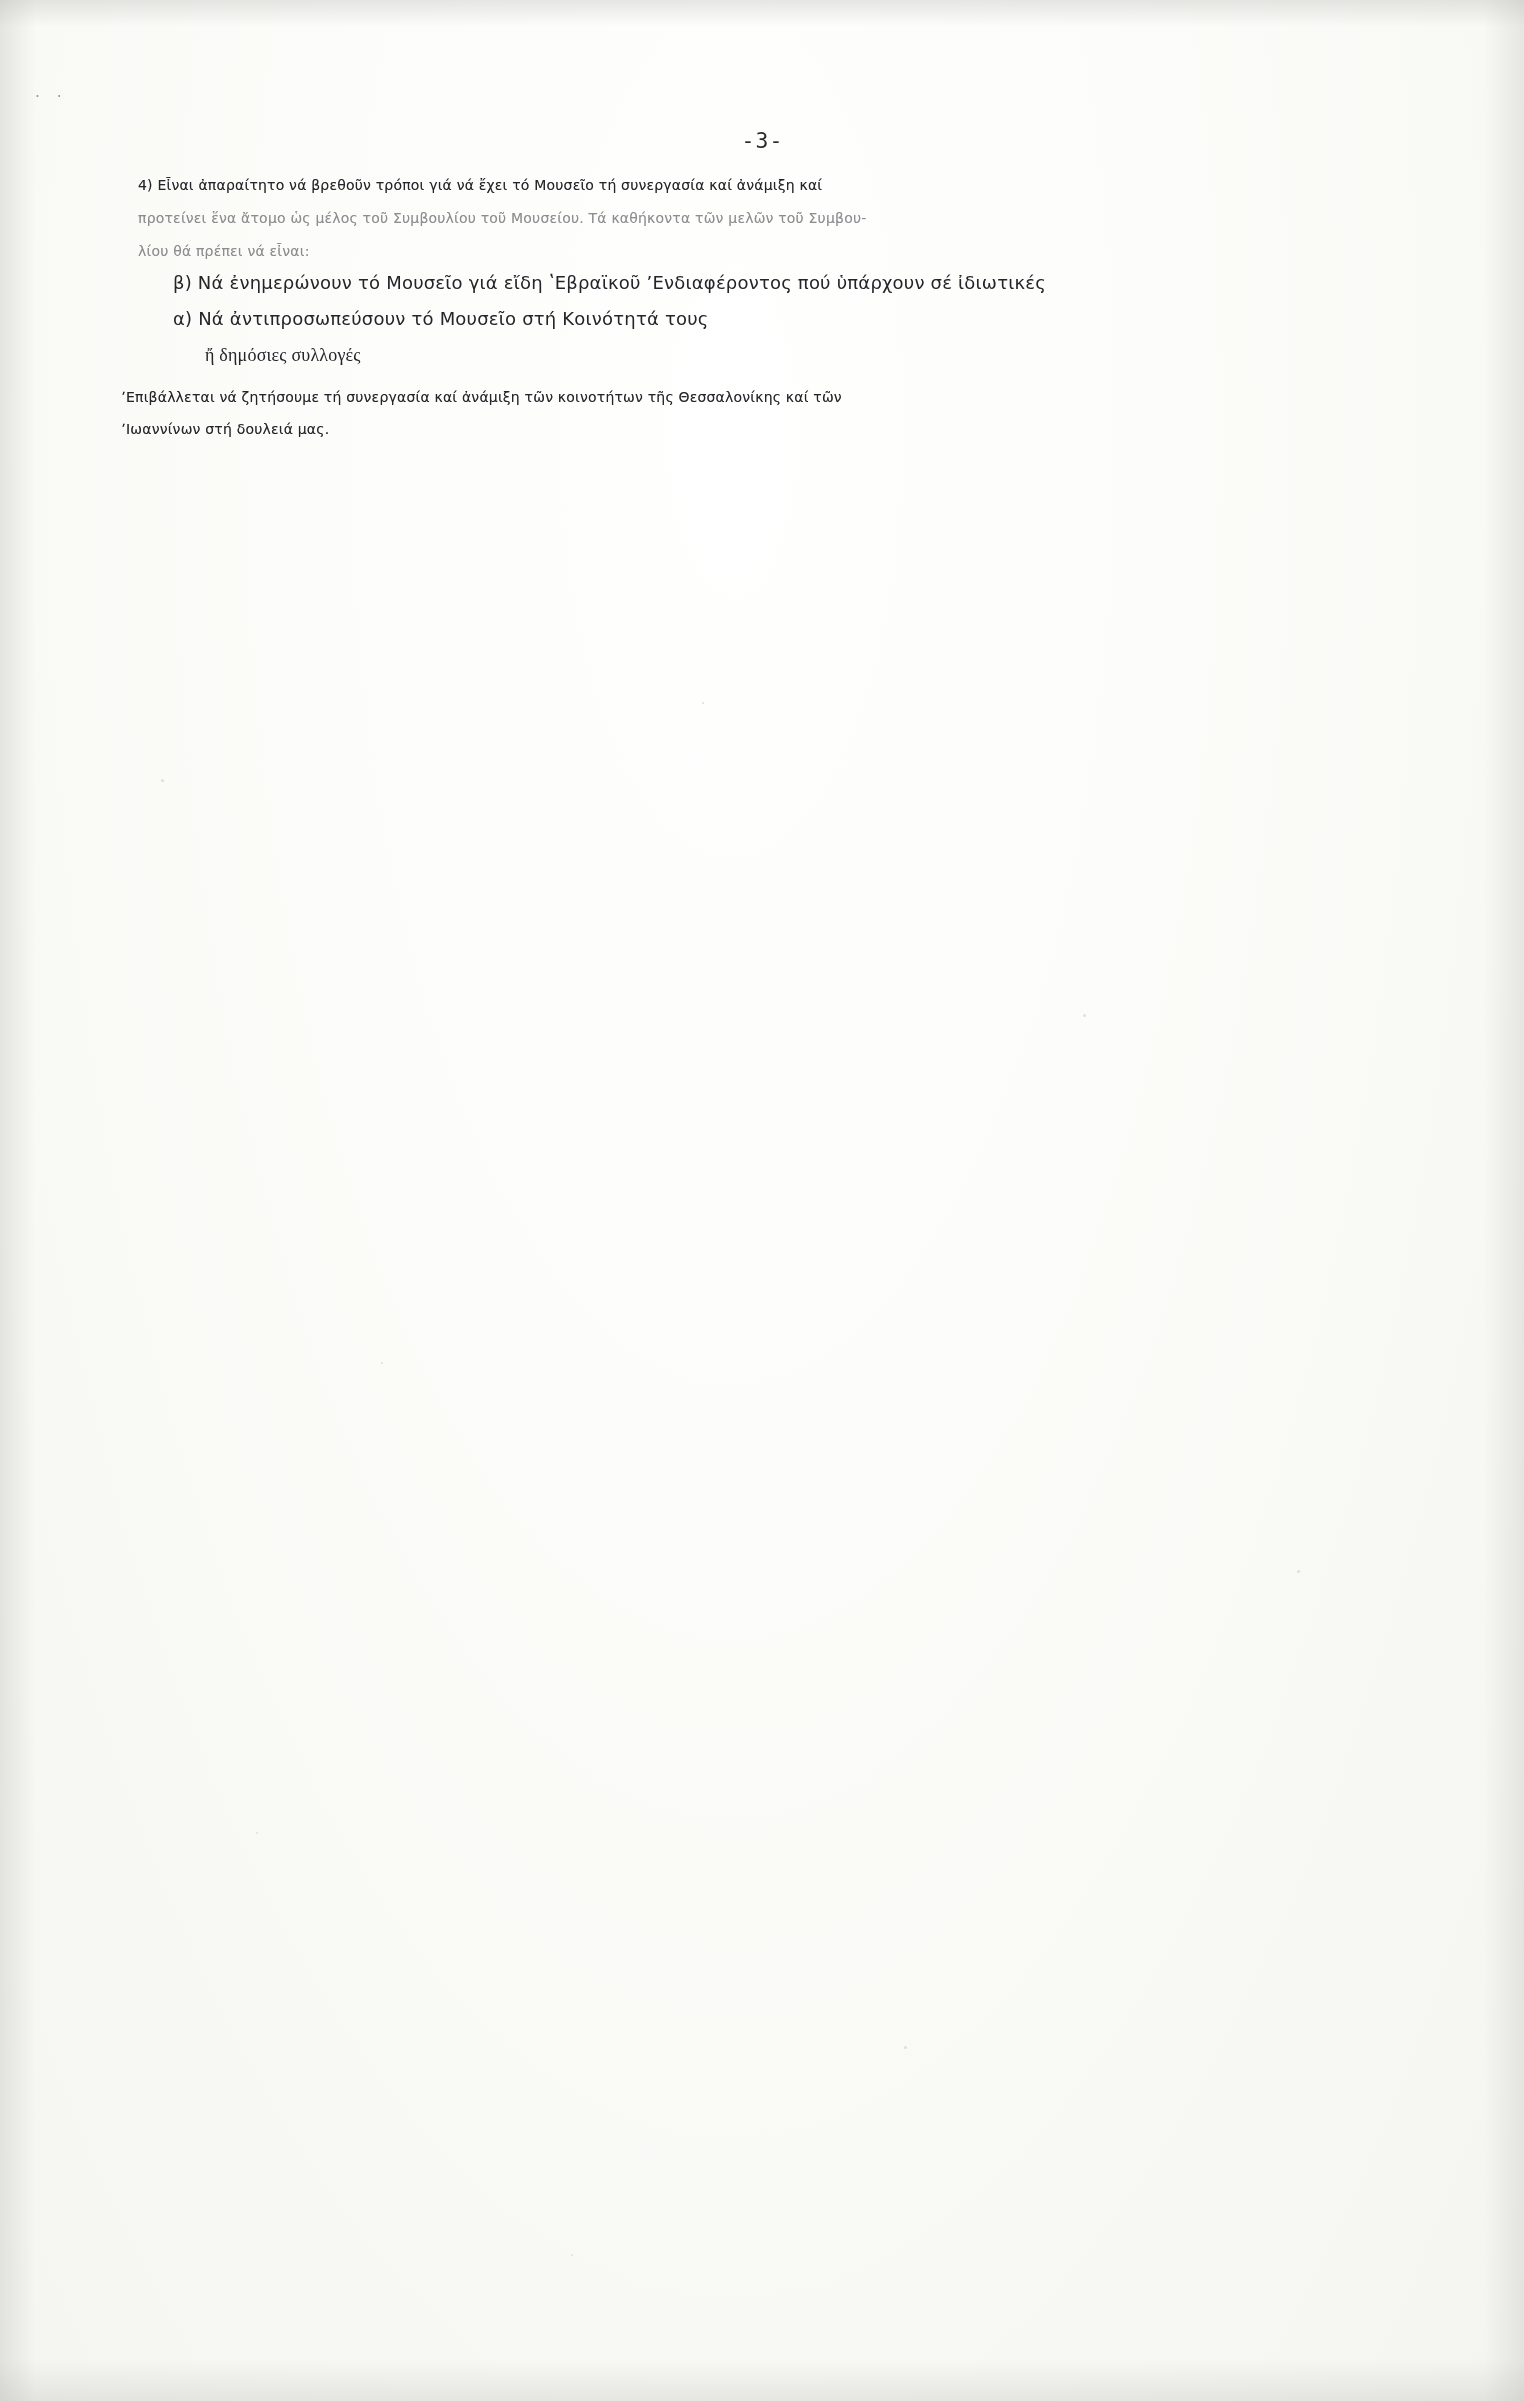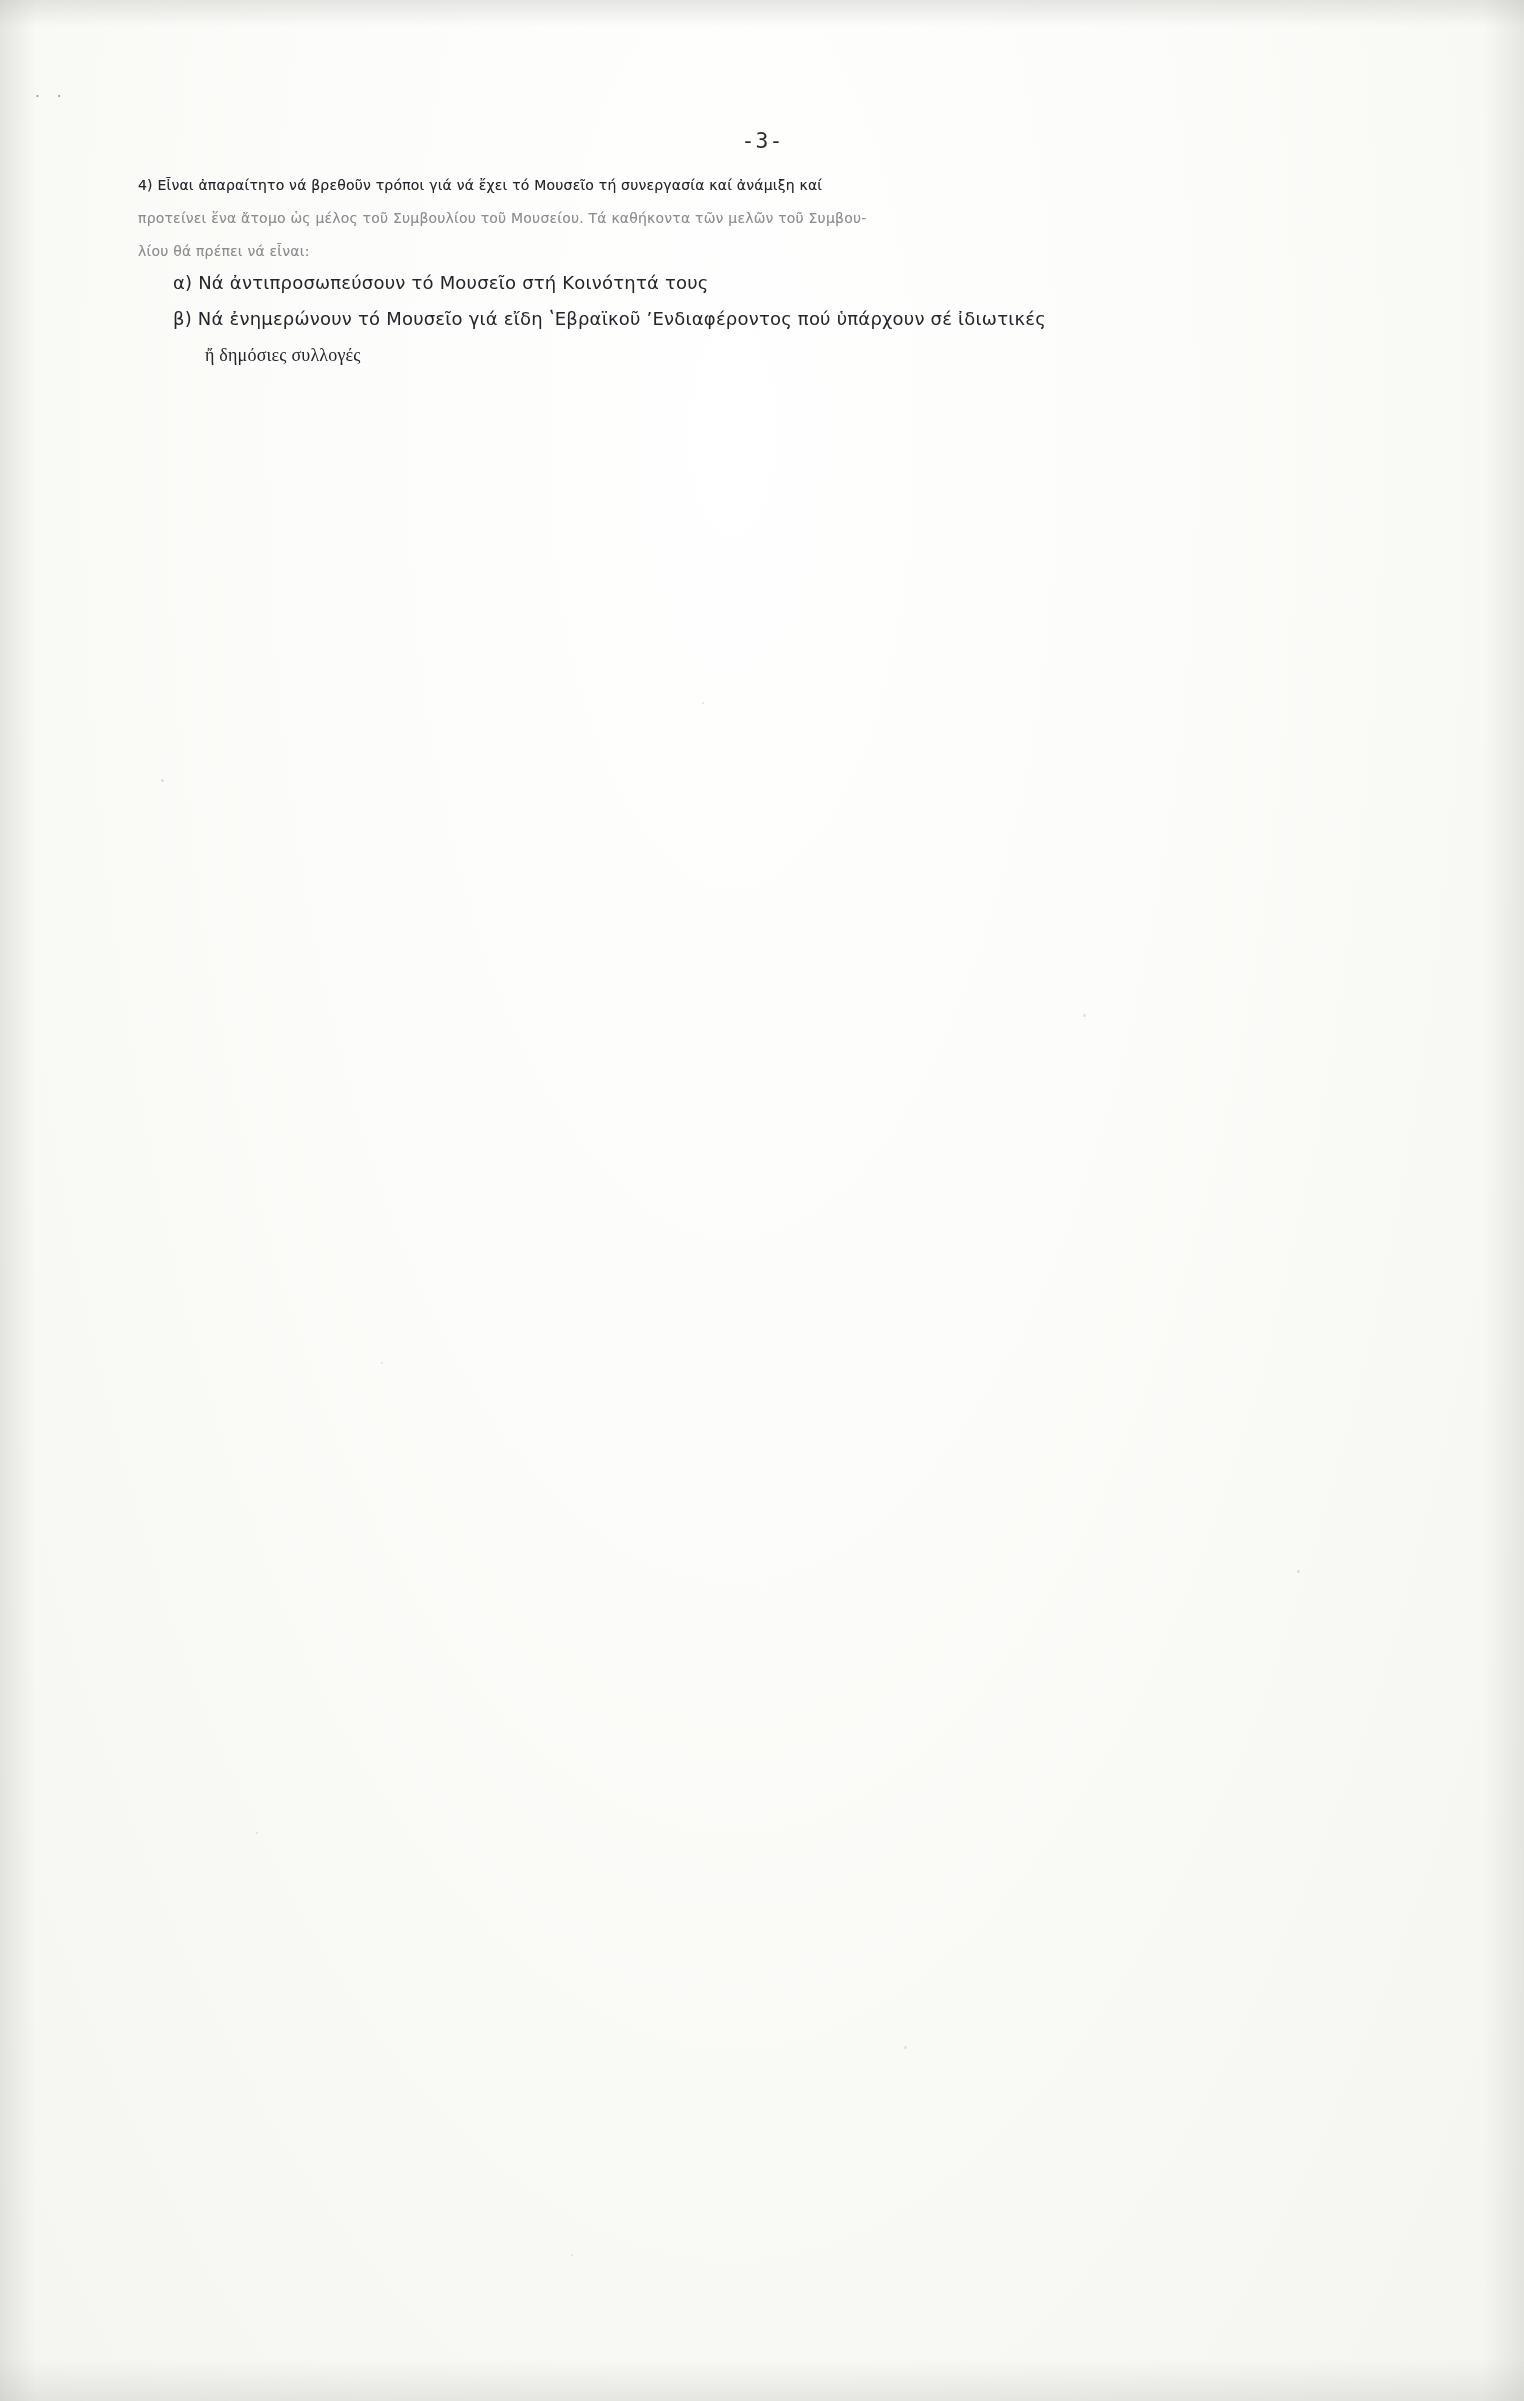--- a/index.html
+++ b/index.html
@@ -153,25 +153,29 @@
 
   <div class="text-body">
 
     <div class="para">
       <span class="line">4) Εἶναι ἀπαραίτητο νά βρεθοῦν τρόποι γιά νά ἔχει τό Μουσεῖο τή συνεργασία καί ἀνάμιξη καί</span>
       <span class="line fainter">προτείνει ἕνα ἄτομο ὡς μέλος τοῦ Συμβουλίου τοῦ Μουσείου. Τά καθήκοντα τῶν μελῶν τοῦ Συμβου-</span>
       <span class="line fainter tight">λίου θά πρέπει νά εἶναι:</span>
     </div>
 
     <div class="block-items">
+      <span class="item-line">β) Νά ἐνημερώνουν τό Μουσεῖο γιά εἴδη ʽΕβραϊκοῦ ʼΕνδιαφέροντος πού ὑπάρχουν σέ ἰδιωτικές</span>
       <span class="item-line">α) Νά ἀντιπροσωπεύσουν τό Μουσεῖο στή Κοινότητά τους</span>
-      <span class="item-line">β) Νά ἐνημερώνουν τό Μουσεῖο γιά εἴδη ʽΕβραϊκοῦ ʼΕνδιαφέροντος πού ὑπάρχουν σέ ἰδιωτικές</span>
       <span class="item-line cont">ἤ δημόσιες συλλογές</span>
     </div>
 
+    <div class="closing closing-left">
+      <span class="line">ʼΕπιβάλλεται νά ζητήσουμε τή συνεργασία καί ἀνάμιξη τῶν κοινοτήτων τῆς Θεσσαλονίκης καί τῶν</span>
+      <span class="line">ʼΙωαννίνων στή δουλειά μας.</span>
+    </div>
 
   </div>
 
   <div class="edge-shade-left"></div>
   <div class="edge-shade-right"></div>
   <div class="edge-shade-top"></div>
   <div class="edge-shade-bottom"></div>
 
   <div class="speck" style="left:161px; top:779px; width:3px; height:3px;"></div>
   <div class="speck" style="left:702px; top:702px; width:2.4px; height:2.4px;"></div>

